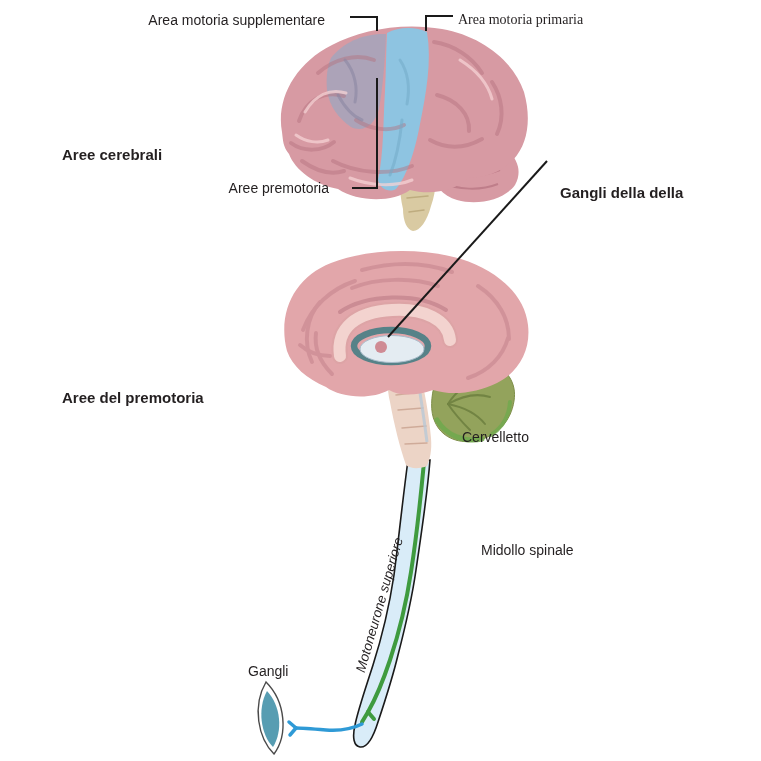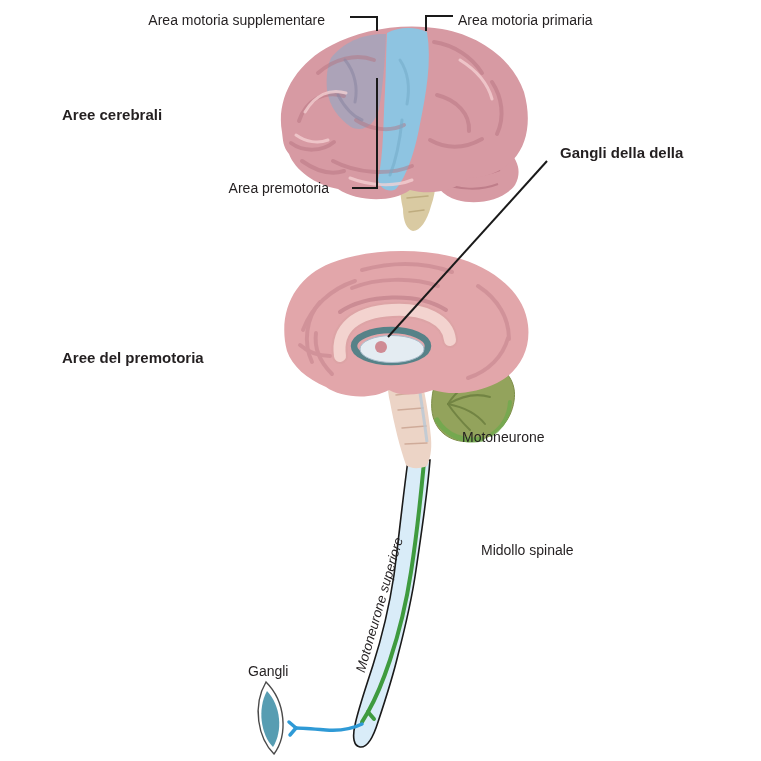--- a/index.html
+++ b/index.html
@@ -10,24 +10,24 @@
     --cerebellum-green:#93a35c; --cerebellum-rim-green:#71a94e;
     --cord-fill:#d9ecf8; --upper-neuron-green:#3f9b3f; --lower-neuron-blue:#2f9ad6;
     --muscle-teal:#579db2; --line-black:#1a1a1a; --text-color:#231f20;
   }
   html,body{margin:0;padding:0;background:#fff;}
   .canvas{position:relative;width:743px;height:761px;background:#fff;
           font-family:"Liberation Sans",sans-serif;overflow:hidden;}
   .art{position:absolute;left:0;top:0;}
   .label{position:absolute;color:var(--text-color);font-size:14px;line-height:1.05;
          white-space:nowrap;transform:translateY(-50%);}
-  .label.b{font-weight:700;font-size:15px;}
+  .label.b{font-weight:700;font-size:15px;margin-top:40px;}
   .label.rot{transform:translate(-50%,-50%) rotate(-74deg);font-style:italic;font-size:13.5px;}
   #lbl-sup{right:418px;top:20px;}
-  #lbl-prim{left:458px;top:20px;}
+  #lbl-prim{left:458px;top:20px;font-family:Liberation Serif, serif;}
   #lbl-areecerebrali{left:62px;top:115px;}
   #lbl-premot{right:414px;top:188px;}
   #lbl-gangli{left:560px;top:153px;}
   #lbl-areecerv{left:62px;top:358px;}
   #lbl-cervelletto{left:462px;top:437px;}
   #lbl-midollo{left:433px;top:550px;margin-left:48px;}
   #lbl-caratt{left:60px;top:631px;}
   #lbl-muscolo{left:248px;top:671px;}
   #lbl-moto{left:380px;top:605px;}
 
@@ -163,20 +163,20 @@
       <path class="ptr" d="M350,17 L377,17 L377,31"></path>
       <path class="ptr" d="M453,16 L426,16 L426,31"></path>
       <path class="ptr" d="M352,188 L377,188 L377,78"></path>
       <path class="ptr" d="M547,161 L388,337"></path>
     </g>
   </svg>
 
   <div class="label" id="lbl-sup">Area motoria supplementare</div>
   <div class="label" id="lbl-prim">Area motoria primaria</div>
   <div class="label b" id="lbl-areecerebrali">Aree cerebrali</div>
-  <div class="label" id="lbl-premot">Area premotoria</div>
+  <div class="label" id="lbl-premot">Aree premotoria</div>
   <div class="label b" id="lbl-gangli">Gangli della della</div>
   <div class="label b" id="lbl-areecerv">Aree del premotoria</div>
-  <div class="label" id="lbl-cervelletto">Motoneurone</div>
+  <div class="label" id="lbl-cervelletto">Cervelletto</div>
   <div class="label" id="lbl-midollo">Midollo spinale</div>
   <div class="label rot" id="lbl-moto">Motoneurone superiore</div>
   <div class="label" id="lbl-muscolo">Gangli</div>
 </div>
 
 </body></html>

